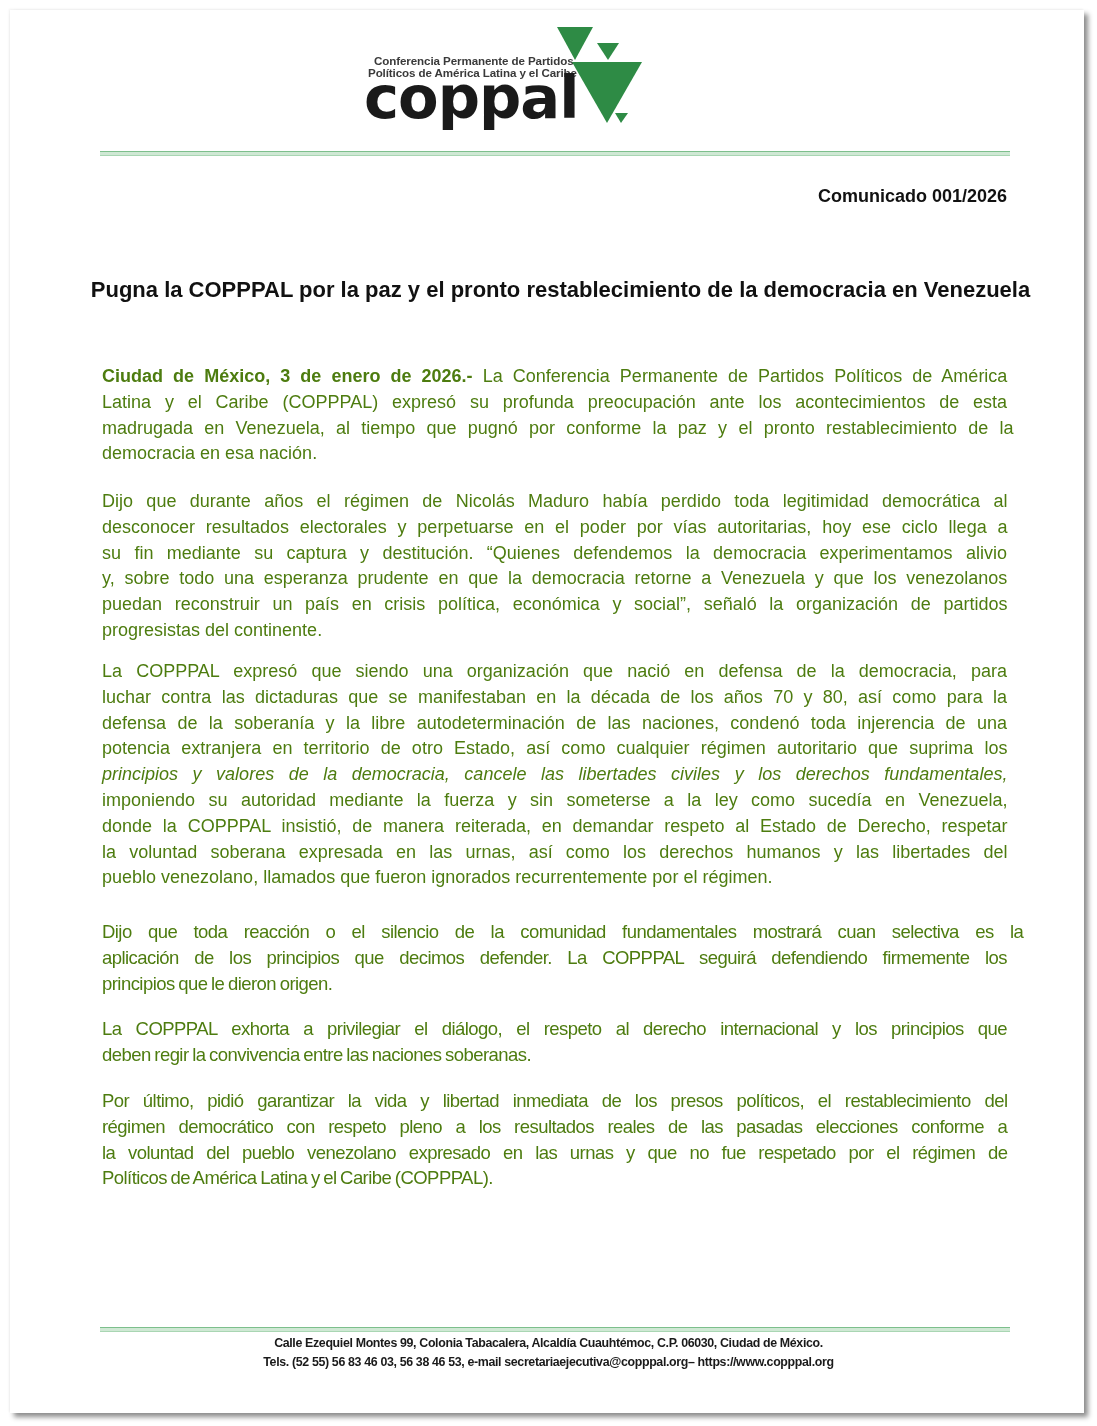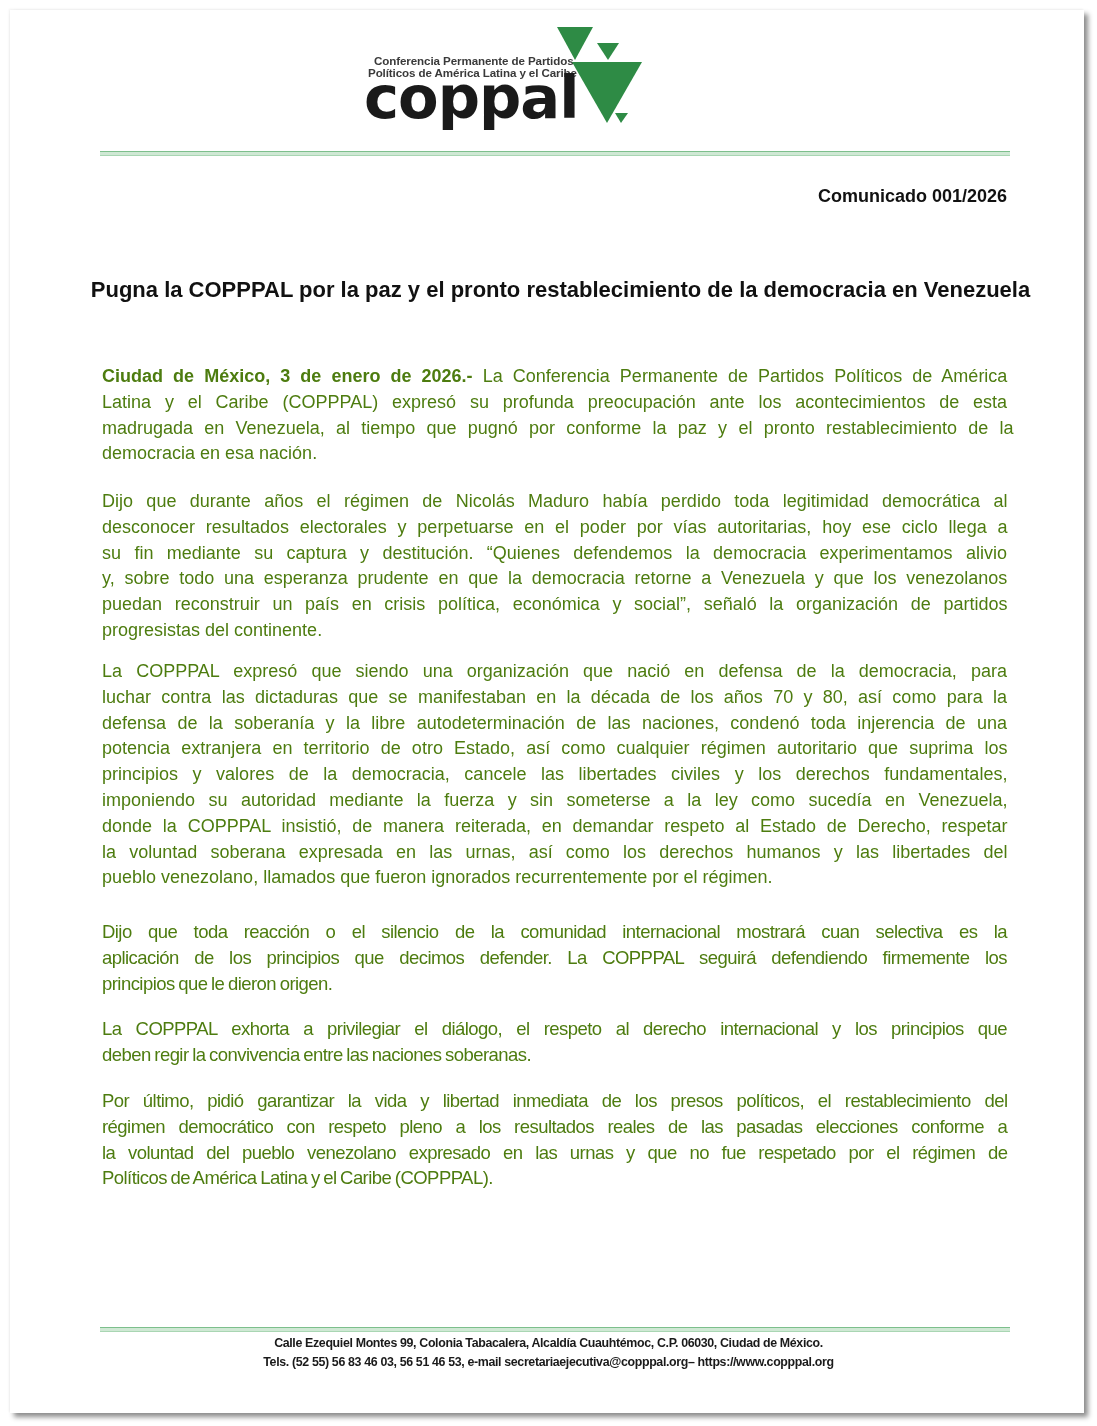--- a/index.html
+++ b/index.html
@@ -92,31 +92,31 @@
     <span class="line last">progresistas del continente.</span>
   </p>
 </div>
 
 <div class="body" style="top:659px;">
   <p class="para">
     <span class="line" style="display: block; width: auto; word-spacing: 8.46667px;">La COPPPAL expresó que siendo  una organización que nació en defensa de la democracia, para</span>
     <span class="line" style="display: block; width: auto; word-spacing: 5.26316px;">luchar contra las dictaduras que se manifestaban en la década de los años 70 y 80, así como para la</span>
     <span class="line" style="display: block; width: auto; word-spacing: 6.33333px;">defensa de la soberanía y la libre autodeterminación de las naciones, condenó toda injerencia de una</span>
     <span class="line" style="display: block; width: auto; word-spacing: 6.14286px;">potencia extranjera en territorio de otro Estado, así como cualquier régimen autoritario que suprima los</span>
-    <span class="line" style="display: block; width: auto; word-spacing: 9.53846px;">principios y valores de la democracia, cancele las libertades civiles y los derechos fundamentales,</span>
+    <span class="line" style="display: block; width: auto; word-spacing: 9.53846px; font-style: italic;">principios y valores de la democracia, cancele las libertades civiles y los derechos fundamentales,</span>
     <span class="line" style="display: block; width: auto; word-spacing: 8.4px;">imponiendo su autoridad mediante la fuerza y sin someterse a la ley como sucedía en Venezuela,</span>
     <span class="line" style="display: block; width: auto; word-spacing: 5.78571px;">donde la COPPPAL insistió, de manera reiterada, en demandar respeto al Estado de Derecho, respetar</span>
     <span class="line" style="display: block; width: auto; word-spacing: 8.2px;">la voluntad soberana expresada en las urnas, así como los derechos humanos y las libertades del</span>
     <span class="line last">pueblo venezolano, llamados que fueron ignorados recurrentemente por el régimen.</span>
   </p>
 </div>
 
 <div class="body narrow" style="top:919px;">
   <p class="para">
-    <span class="line" style="display: block; width: auto; word-spacing: 11.7333px;">Dijo que toda reacción o el silencio de la comunidad internacional mostrará cuan selectiva es la</span>
+    <span class="line" style="display: block; width: auto; word-spacing: 11.7333px;">Dijo que toda reacción o el silencio de la comunidad fundamentales mostrará cuan selectiva es la</span>
     <span class="line" style="display: block; width: auto; word-spacing: 9.92308px;">aplicación de los principios que decimos defender.  La COPPPAL seguirá defendiendo firmemente los</span>
     <span class="line last">principios que le dieron origen.</span>
   </p>
 </div>
 
 <div class="body narrow" style="top:1016px;">
   <p class="para">
     <span class="line" style="display: block; width: auto; word-spacing: 9.53333px;">La COPPPAL exhorta a privilegiar el diálogo, el respeto al derecho internacional y los principios que</span>
     <span class="line last">deben regir la convivencia entre las naciones soberanas.</span>
   </p>
@@ -126,13 +126,13 @@
   <p class="para">
     <span class="line" style="display: block; width: auto; word-spacing: 9.13333px;">Por último, pidió garantizar la vida y libertad inmediata de los presos políticos, el restablecimiento del</span>
     <span class="line" style="display: block; width: auto; word-spacing: 8.85714px;">régimen democrático con respeto pleno a los resultados reales de las pasadas elecciones conforme a</span>
     <span class="line" style="display: block; width: auto; word-spacing: 8.11765px;">la voluntad del pueblo venezolano expresado en las urnas y que no fue respetado por el régimen de</span>
     <span class="line last">Políticos de América Latina y el Caribe (COPPPAL).</span>
   </p>
 </div>
 
 <div class="rule bottom"></div>
 <div class="footer f1">Calle Ezequiel Montes 99, Colonia Tabacalera, Alcaldía Cuauhtémoc, C.P. 06030, Ciudad de México.</div>
-<div class="footer f2">Tels. (52 55) 56 83 46 03, 56 51 46 53, e-mail secretariaejecutiva@copppal.org– https://www.copppal.org</div>
+<div class="footer f2">Tels. (52 55) 56 83 46 03, 56 38 46 53, e-mail secretariaejecutiva@copppal.org– https://www.copppal.org</div>
 
 </body></html>

